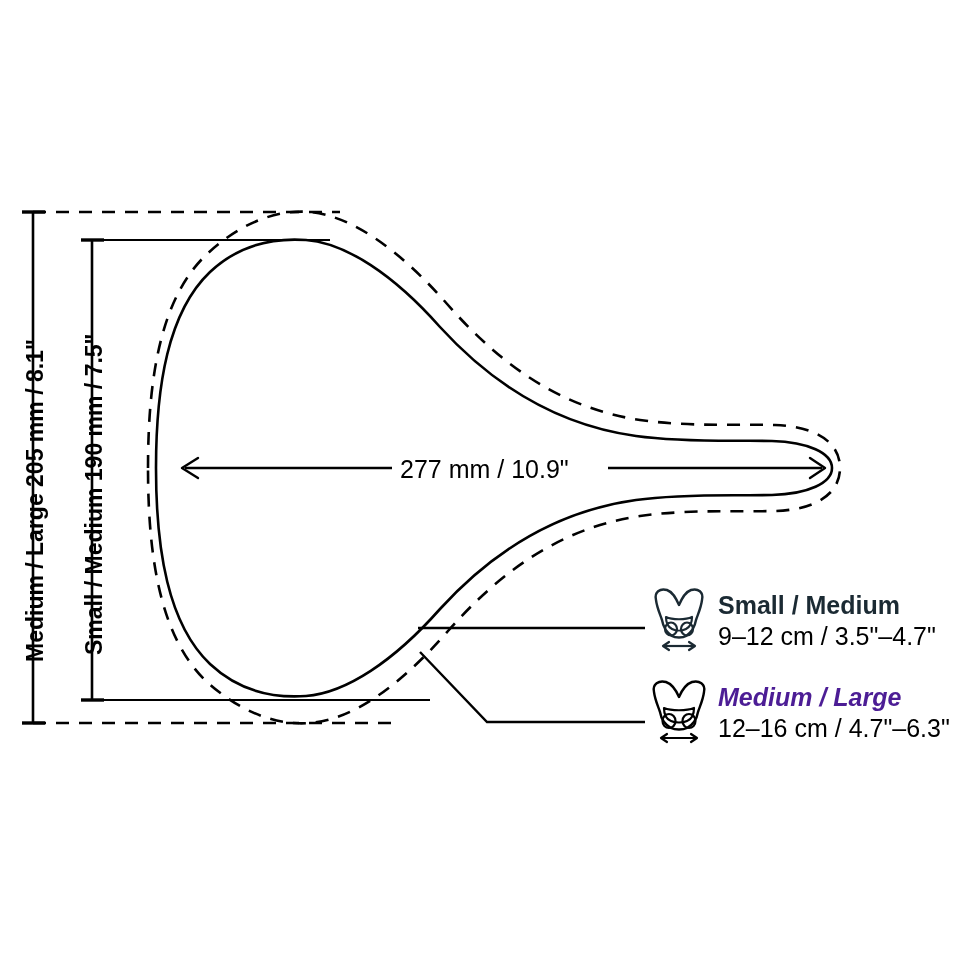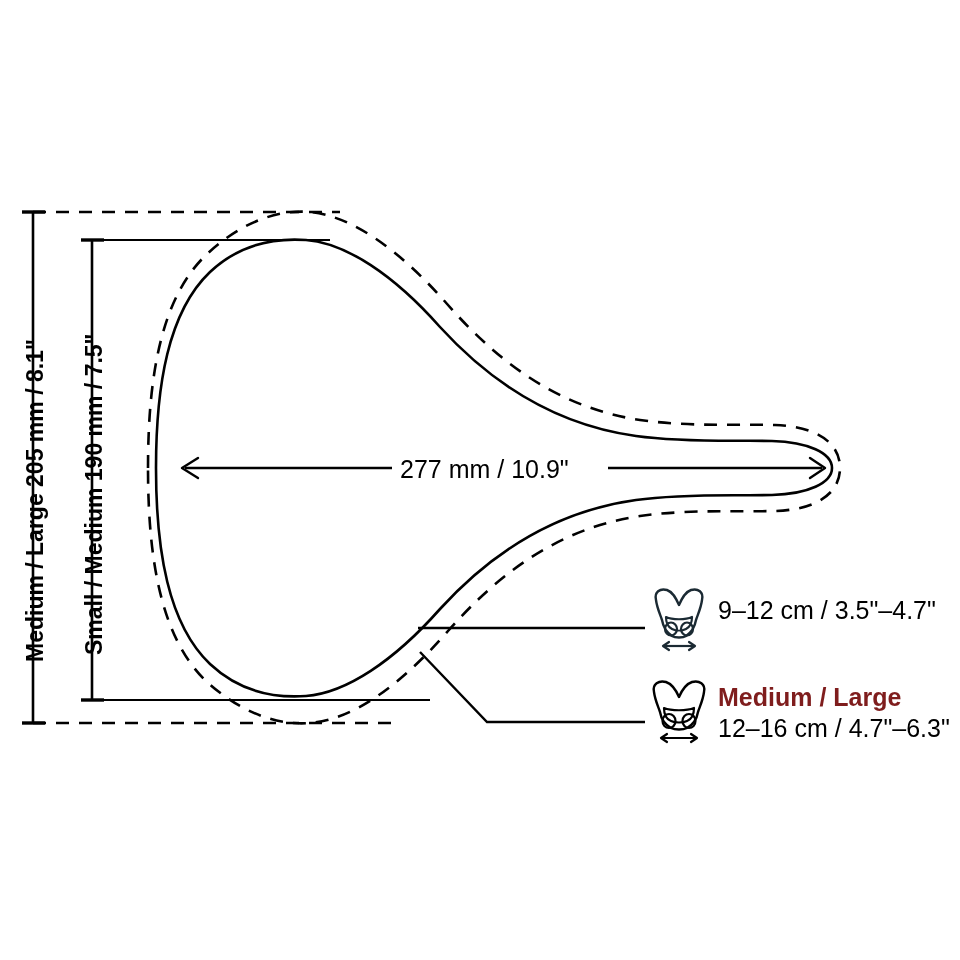--- a/index.html
+++ b/index.html
@@ -63,21 +63,21 @@
   .legend-text {
     padding-top: 6px;
   }
   .legend-title {
     font-size: 25px;
     font-weight: bold;
     line-height: 1.05;
     white-space: nowrap;
   }
   #legend-1 .legend-title { color: #1b2a33; }
-  #legend-2 .legend-title { color: #7f1d1d; }
+  #legend-2 .legend-title { color: #4c1d95; font-style: italic; }
   .legend-sub {
     font-size: 25px;
     font-weight: normal;
     line-height: 1.15;
     margin-top: 4px;
     white-space: nowrap;
     color: #000000;
   }
   #dim-text {
     position: absolute;
@@ -177,20 +177,21 @@
                C34,45 28,45 24,43 C20,41 18,37 18,31 Z" fill="none" stroke="#1b2a33" stroke-width="2.2" stroke-linejoin="round"></path>
       <ellipse cx="23" cy="43" rx="6" ry="6.5" fill="none" stroke="#1b2a33" stroke-width="2.2"></ellipse>
       <ellipse cx="39" cy="43" rx="6" ry="6.5" fill="none" stroke="#1b2a33" stroke-width="2.2"></ellipse>
       <g>
         <line x1="16" y1="60" x2="46" y2="60" stroke="#1b2a33" stroke-width="2.2"></line>
         <polyline points="21,56 15,60 21,64" fill="none" stroke="#1b2a33" stroke-width="2.2" stroke-linecap="round" stroke-linejoin="round"></polyline>
         <polyline points="41,56 47,60 41,64" fill="none" stroke="#1b2a33" stroke-width="2.2" stroke-linecap="round" stroke-linejoin="round"></polyline>
       </g>
     </svg>
     <div class="legend-text">
+      <div class="legend-title">Small / Medium</div>
       <div class="legend-sub">9–12 cm / 3.5"–4.7"</div>
     </div>
   </div>
 
   <div class="legend-block" id="legend-2">
     <svg class="legend-icon" viewBox="0 0 62 68">
       <path d="M6,14 C4,6 11,2 18,4 C24,6 28,12 31,19
                C34,12 38,6 44,4 C51,2 58,6 56,14
                C55,22 52,28 50,34
                C49,40 46,46 39,50

